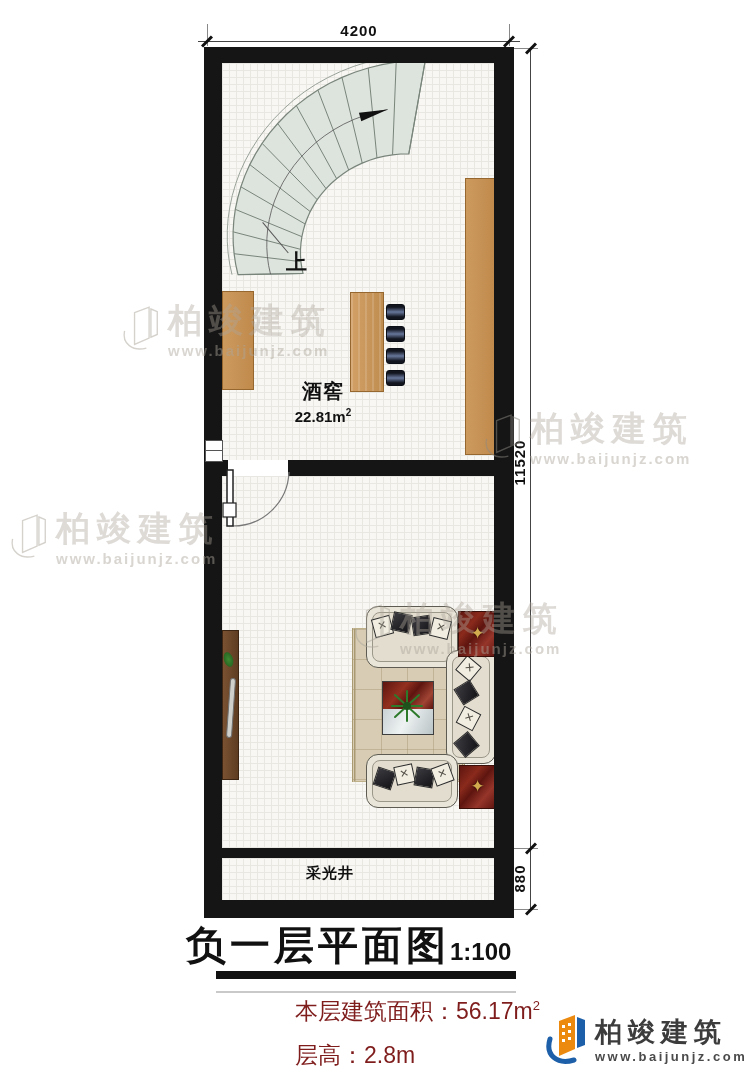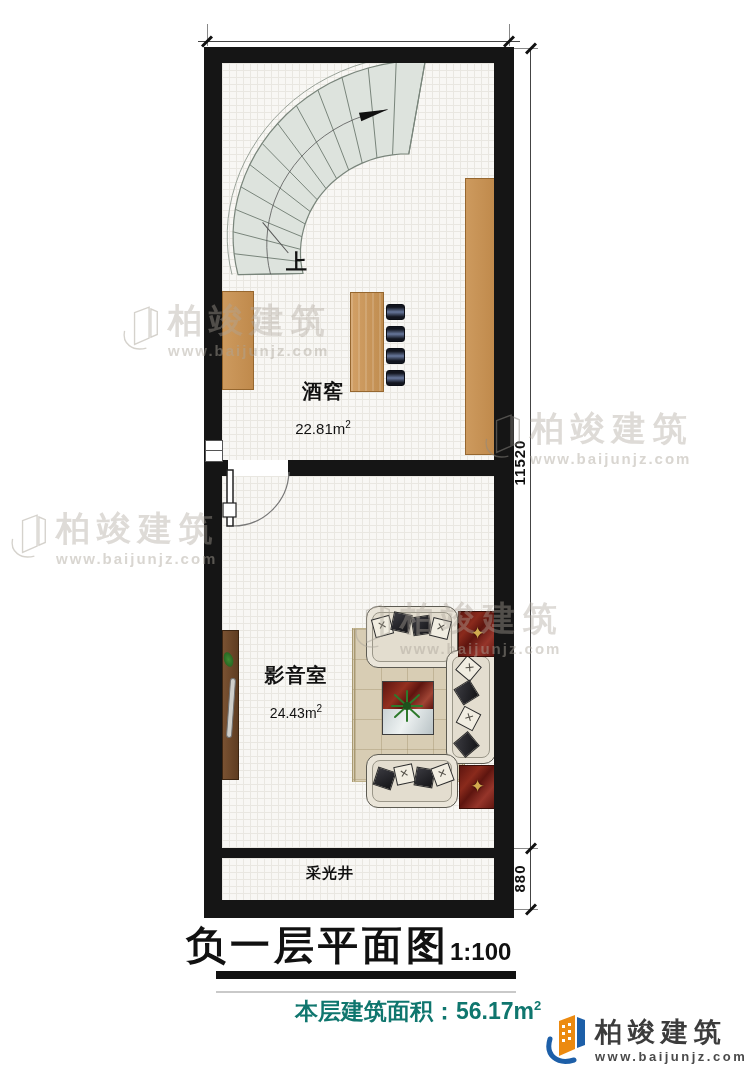--- a/index.html
+++ b/index.html
@@ -41,38 +41,38 @@
         background:linear-gradient(130deg,#5e150f 0%,#93301f 35%,#5e150f 55%,#a04434 80%,#5e150f 100%);}
   .ctable .half-bot{position:absolute;left:0;bottom:0;right:0;height:48%;
         background:linear-gradient(115deg,#c9d2d4,#eef2f2 45%,#b9c3c6);}
   .mat{position:absolute;z-index:2;border:1px solid #3a0e08;
        background:linear-gradient(130deg,#5e150f 0%,#8a2a1c 30%,#5e150f 48%,#96352a 72%,#5e150f 100%);}
   .mat::after{content:"\2726";position:absolute;left:50%;top:50%;transform:translate(-50%,-54%);
        font-size:17px;color:#d2ab4f;text-shadow:0 0 2px #1a0503;}
   
   .roomlabel{position:absolute;text-align:center;z-index:4;}
   .roomlabel .nm{font-size:20px;font-weight:bold;letter-spacing:1px;}
-  .roomlabel .ar{font-size:15px;font-weight:normal;margin-top:14px;}
+  .roomlabel .ar{font-size:15px;font-weight:bold;margin-top:2px;}
   .roomlabel .ar sup{font-size:10px;}
   .uplabel{position:absolute;font-size:21px;font-weight:bold;z-index:4;}
   .leader{position:absolute;width:40px;height:1px;background:#555;transform:rotate(50deg);transform-origin:left top;z-index:4;}
   
   .oversvg{position:absolute;z-index:2;pointer-events:none;}
   .wallsvg{z-index:4;}
   
   .wm{position:absolute;display:flex;align-items:center;gap:8px;z-index:5;pointer-events:none;}
   .wm svg{width:40px;height:52px;opacity:.5;}
   .wm-name{font-size:34px;font-weight:bold;letter-spacing:7px;color:rgba(172,166,155,.40);white-space:nowrap;}
   .wm-url{font-size:15px;font-weight:bold;letter-spacing:2px;color:rgba(172,166,155,.46);white-space:nowrap;margin-top:-2px;}
   
   .main-title{position:absolute;left:150px;top:918px;width:300px;font-size:40px;font-weight:bold;letter-spacing:4px;text-align:right;z-index:6;}
   .scale{position:absolute;left:450px;top:938px;font-size:24px;font-weight:bold;z-index:6;}
   .rule-thick{position:absolute;left:216px;top:971px;width:300px;height:8px;background:#111;z-index:6;}
   .rule-thin{position:absolute;left:216px;top:991px;width:300px;height:2px;background:#c9c9c9;z-index:6;}
-  .info-line{position:absolute;font-size:23px;font-weight:bold;color:#0f766e;z-index:6;}
+  .info-line{position:absolute;font-size:23px;font-weight:normal;color:#7f1d1d;z-index:6;}
   .info-line sup{font-size:13px;}
   
   .brand{position:absolute;left:544px;top:1010px;display:flex;align-items:center;gap:7px;z-index:6;}
   .brand svg{width:44px;height:58px;}
   .brand-name{font-size:27px;font-weight:bold;letter-spacing:6px;color:#3c3c3c;white-space:nowrap;}
   .brand-url{font-size:13px;font-weight:bold;letter-spacing:2.5px;color:#4a4a4a;white-space:nowrap;margin-top:-1px;}
 </style>
 </head>
 <body>
 
@@ -168,31 +168,28 @@
   <svg class="oversvg wallsvg" style="left:200px;top:455px;" width="120" height="90" viewBox="0 0 120 90">
     <path d="M 33 71 A 56 56 0 0 0 89 17" fill="none" stroke="#777" stroke-width="1.2"></path>
     <rect x="27" y="15" width="6" height="56" fill="#fff" stroke="#222" stroke-width="1.5"></rect>
     <rect x="23" y="48" width="13" height="14" fill="#fff" stroke="#222" stroke-width="1.2"></rect>
   </svg>
 
   <div class="roomlabel" style="left:263px;top:378px;width:120px;">
     <div class="nm">酒窖</div>
     <div class="ar"><span>22.81m</span><sup>2</sup></div>
   </div>
-  <div class="roomlabel" style="left:236px;top:662px;width:120px;">
-    <div class="nm">影音室</div>
-    <div class="ar" style="font-size:14px;"><span>24.43m</span><sup>2</sup></div>
-  </div>
   <div class="roomlabel" style="left:270px;top:864px;width:120px;font-family:Liberation Mono, monospace;">
     <div class="nm" style="font-size:15px;">采光井</div>
   </div>
 
   <div class="leader" style="left:263px;top:222px;"></div>
   <div class="uplabel" style="left:286px;top:248px;">上</div>
 
+  <div class="dimtext" style="left:204px;top:22px;width:310px;">4200</div>
   <div class="dimline" style="left:198px;top:41px;width:322px;height:1px;"></div>
   <div class="ext" style="left:207px;top:24px;width:1px;height:22px;"></div>
   <div class="ext" style="left:509px;top:24px;width:1px;height:22px;"></div>
   <div class="tick" style="left:200px;top:40px;"></div>
   <div class="tick" style="left:502px;top:40px;"></div>
 
   <div class="dimline" style="left:530px;top:48px;width:1px;height:862px;"></div>
   <div class="ext" style="left:514px;top:48px;width:24px;height:1px;"></div>
   <div class="ext" style="left:514px;top:848px;width:24px;height:1px;"></div>
   <div class="ext" style="left:514px;top:909px;width:24px;height:1px;"></div>
@@ -246,20 +243,23 @@
       <div class="wm-url">www.baijunjz.com</div>
     </div>
   </div>
 
   <div class="main-title">负一层平面图</div>
   <div class="scale">1:100</div>
   <div class="rule-thick"></div>
   <div class="rule-thin"></div>
   <div class="info-line" style="left:295px;top:996px;">
     <span>本层建筑面积：</span><span>56.17m</span><sup>2</sup>
+  </div>
+  <div class="info-line" style="left:295px;top:1040px;">
+    <span>层高：</span><span>2.8m</span>
   </div>
 
   <div class="brand">
     <svg viewBox="0 0 44 56">
       <path d="M15 10 L31 4 L31 38 L15 45 Z" fill="#ec8a10"></path>
       <rect x="18" y="14" width="3" height="3" fill="#fff"></rect>
         <rect x="24" y="12" width="3" height="3" fill="#fff"></rect>
       <rect x="18" y="21" width="3" height="3" fill="#fff"></rect>
         <rect x="24" y="19" width="3" height="3" fill="#fff"></rect>
       <rect x="18" y="28" width="3" height="3" fill="#fff"></rect>

